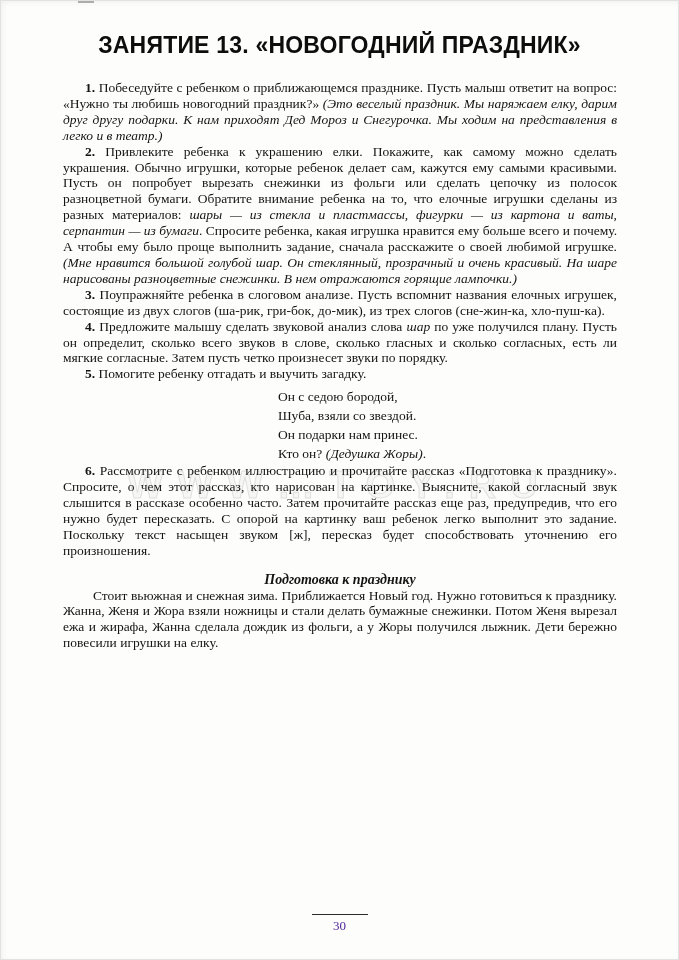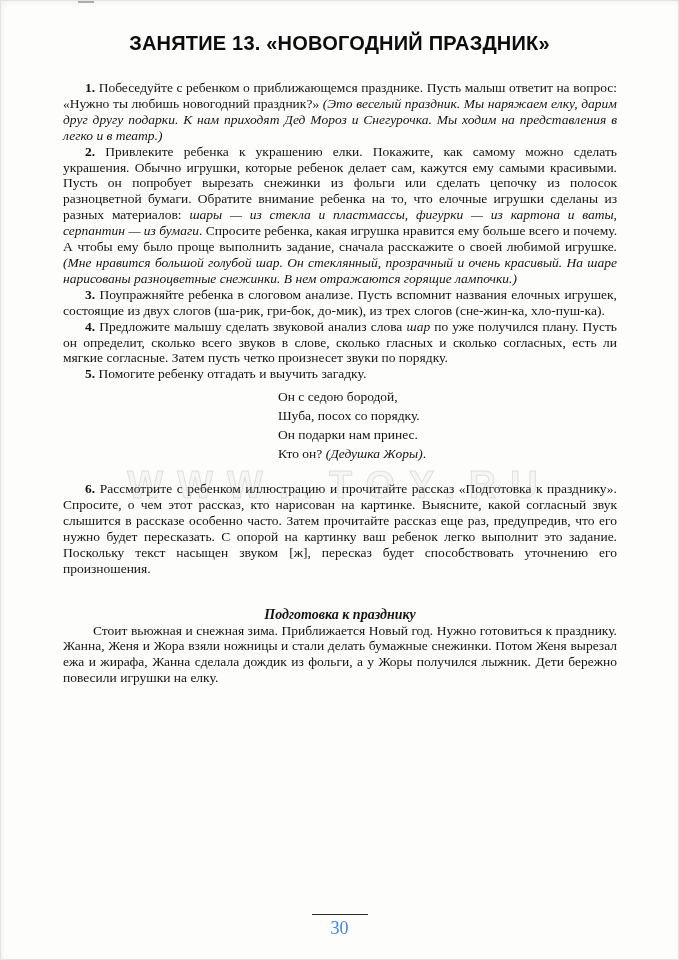--- a/index.html
+++ b/index.html
@@ -9,66 +9,66 @@
     background:#fdfdfc; color:#141414; overflow:hidden;
     box-shadow: inset 0 0 0 1px #e2e2e0, inset 2px 2px 6px rgba(0,0,0,0.06);
   }
   .scan-dash {
     position:absolute; left:78px; top:1px; width:16px; height:2px;
     background:#9a9a9a; opacity:.8;
   }
   .title {
     position:absolute; top:32px; left:0; right:0; text-align:center;
     font-family:"Liberation Sans", sans-serif; font-weight:bold;
-    font-size:20px; letter-spacing:.2px; color:#0d0d0d;
+    font-size:23px; letter-spacing:.2px; color:#0d0d0d;
   }
   .content {
     position:absolute; top:80px; left:63px; width:554px;
     font-size:13.5px; line-height:15.9px; text-align:justify;
   }
   .content p.task { text-indent:22px; margin:0; }
   .seg-b { font-weight:bold; }
   .seg-i { font-style:italic; }
-  .riddle { margin:5px 0 18px 215px; line-height:19px; text-align:left; }
+  .riddle { margin:5px 0 0 215px; line-height:19px; text-align:left; }
   .story-heading {
-    margin-top:30px; text-align:center; font-weight:bold; font-style:italic;
+    margin-top:13px; text-align:center; font-weight:bold; font-style:italic;
     font-size:14px; text-indent:0;
   }
   .story { text-indent:30px; }
   .watermark {
     position:absolute; top:464px; left:0; right:0; height:42px;
     display:flex; align-items:center; justify-content:center;
     font-family:"Liberation Sans", sans-serif; font-weight:bold;
     font-size:38px; letter-spacing:14px; text-transform:uppercase;
     color:rgba(120,120,120,0.05);
     -webkit-text-stroke:1px rgba(90,90,90,0.16);
     pointer-events:none; white-space:nowrap;
   }
   .footer { position:absolute; left:0; right:0; top:914px; text-align:center; }
   .footer-rule { width:56px; height:0; border-top:1.4px solid #2a2a2a; margin:0 auto 3px auto; }
-  .page-number { font-size:18px; color:#3b82f6; }
+  .page-number { font-size:13px; color:#4c1d95; }
 </style>
 </head>
 <body>
 
 <div class="page">
   <div class="scan-dash"></div>
 
   <h1 class="title">ЗАНЯТИЕ 13. «НОВОГОДНИЙ ПРАЗДНИК»</h1>
 
   <div class="content">
     <p class="task"><span class="seg-b">1.</span><span> Побеседуйте с ребенком о приближающемся празднике. Пусть малыш ответит на вопрос: «Нужно ты любишь новогодний праздник?» </span><span class="seg-i">(Это веселый праздник. Мы наряжаем елку, дарим друг другу подарки. К нам приходят Дед Мороз и Снегурочка. Мы ходим на представления в легко и в театр.)</span></p>
     <p class="task"><span class="seg-b">2.</span><span> Привлеките ребенка к украшению елки. Покажите, как самому можно сделать украшения. Обычно игрушки, которые ребенок делает сам, кажутся ему самыми красивыми. Пусть он попробует вырезать снежинки из фольги или сделать цепочку из полосок разноцветной бумаги. Обратите внимание ребенка на то, что елочные игрушки сделаны из разных материалов: </span><span class="seg-i">шары — из стекла и пластмассы, фигурки — из картона и ваты, серпантин — из бумаги</span><span>. Спросите ребенка, какая игрушка нравится ему больше всего и почему. А чтобы ему было проще выполнить задание, сначала расскажите о своей любимой игрушке. </span><span class="seg-i">(Мне нравится большой голубой шар. Он стеклянный, прозрачный и очень красивый. На шаре нарисованы разноцветные снежинки. В нем отражаются горящие лампочки.)</span></p>
     <p class="task"><span class="seg-b">3.</span><span> Поупражняйте ребенка в слоговом анализе. Пусть вспомнит названия елочных игрушек, состоящие из двух слогов (ша-рик, гри-бок, до-мик), из трех слогов (сне-жин-ка, хло-пуш-ка).</span></p>
     <p class="task"><span class="seg-b">4.</span><span> Предложите малышу сделать звуковой анализ слова </span><span class="seg-i">шар</span><span> по уже получился плану. Пусть он определит, сколько всего звуков в слове, сколько гласных и сколько согласных, есть ли мягкие согласные. Затем пусть четко произнесет звуки по порядку.</span></p>
     <p class="task"><span class="seg-b">5.</span><span> Помогите ребенку отгадать и выучить загадку.</span></p>
 
     <div class="riddle">
       <div><span>Он с седою бородой,</span></div>
-      <div><span>Шуба, посох со порядку.</span></div>
+      <div><span>Шуба, взяли со звездой.</span></div>
       <div><span>Он подарки нам принес.</span></div>
       <div><span>Кто он? </span><span class="seg-i">(Дедушка Жоры)</span><span>.</span></div>
     </div>
 
     <p class="task"><span class="seg-b">6.</span><span> Рассмотрите с ребенком иллюстрацию и прочитайте рассказ «Подготовка к празднику». Спросите, о чем этот рассказ, кто нарисован на картинке. Выясните, какой согласный звук слышится в рассказе особенно часто. Затем прочитайте рассказ еще раз, предупредив, что его нужно будет пересказать. С опорой на картинку ваш ребенок легко выполнит это задание. Поскольку текст насыщен звуком [ж], пересказ будет способствовать уточнению его произношения.</span></p>
 
     <p class="story-heading">Подготовка к празднику</p>
     <p class="story">Стоит вьюжная и снежная зима. Приближается Новый год. Нужно готовиться к празднику. Жанна, Женя и Жора взяли ножницы и стали делать бумажные снежинки. Потом Женя вырезал ежа и жирафа, Жанна сделала дождик из фольги, а у Жоры получился лыжник. Дети бережно повесили игрушки на елку.</p>
   </div>
 

